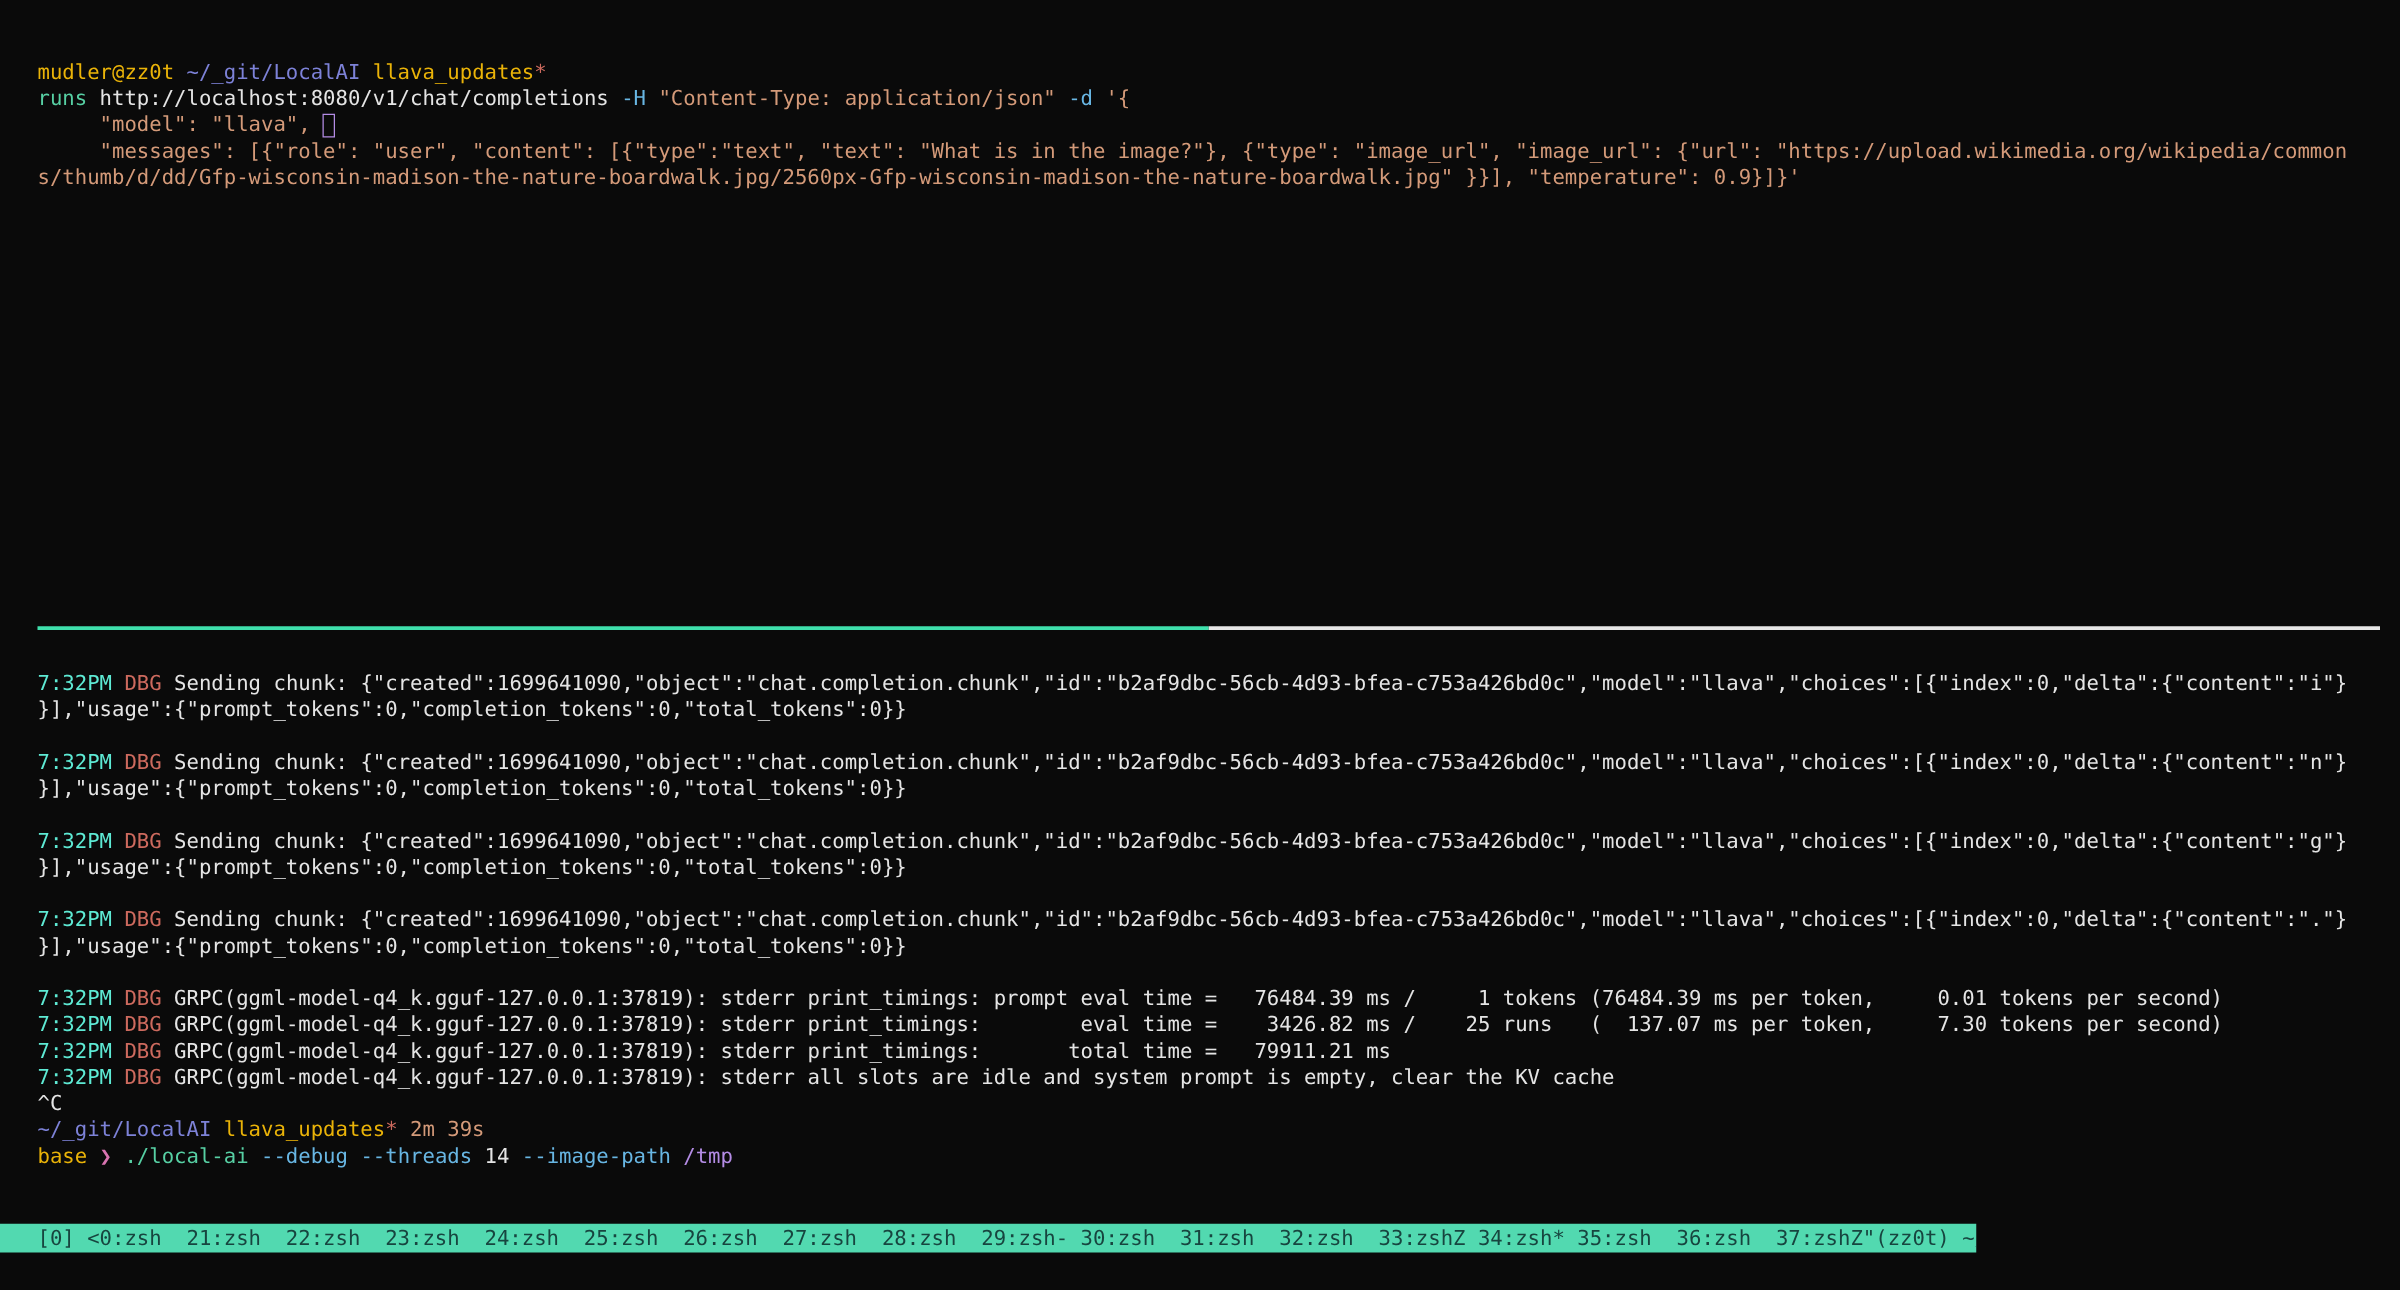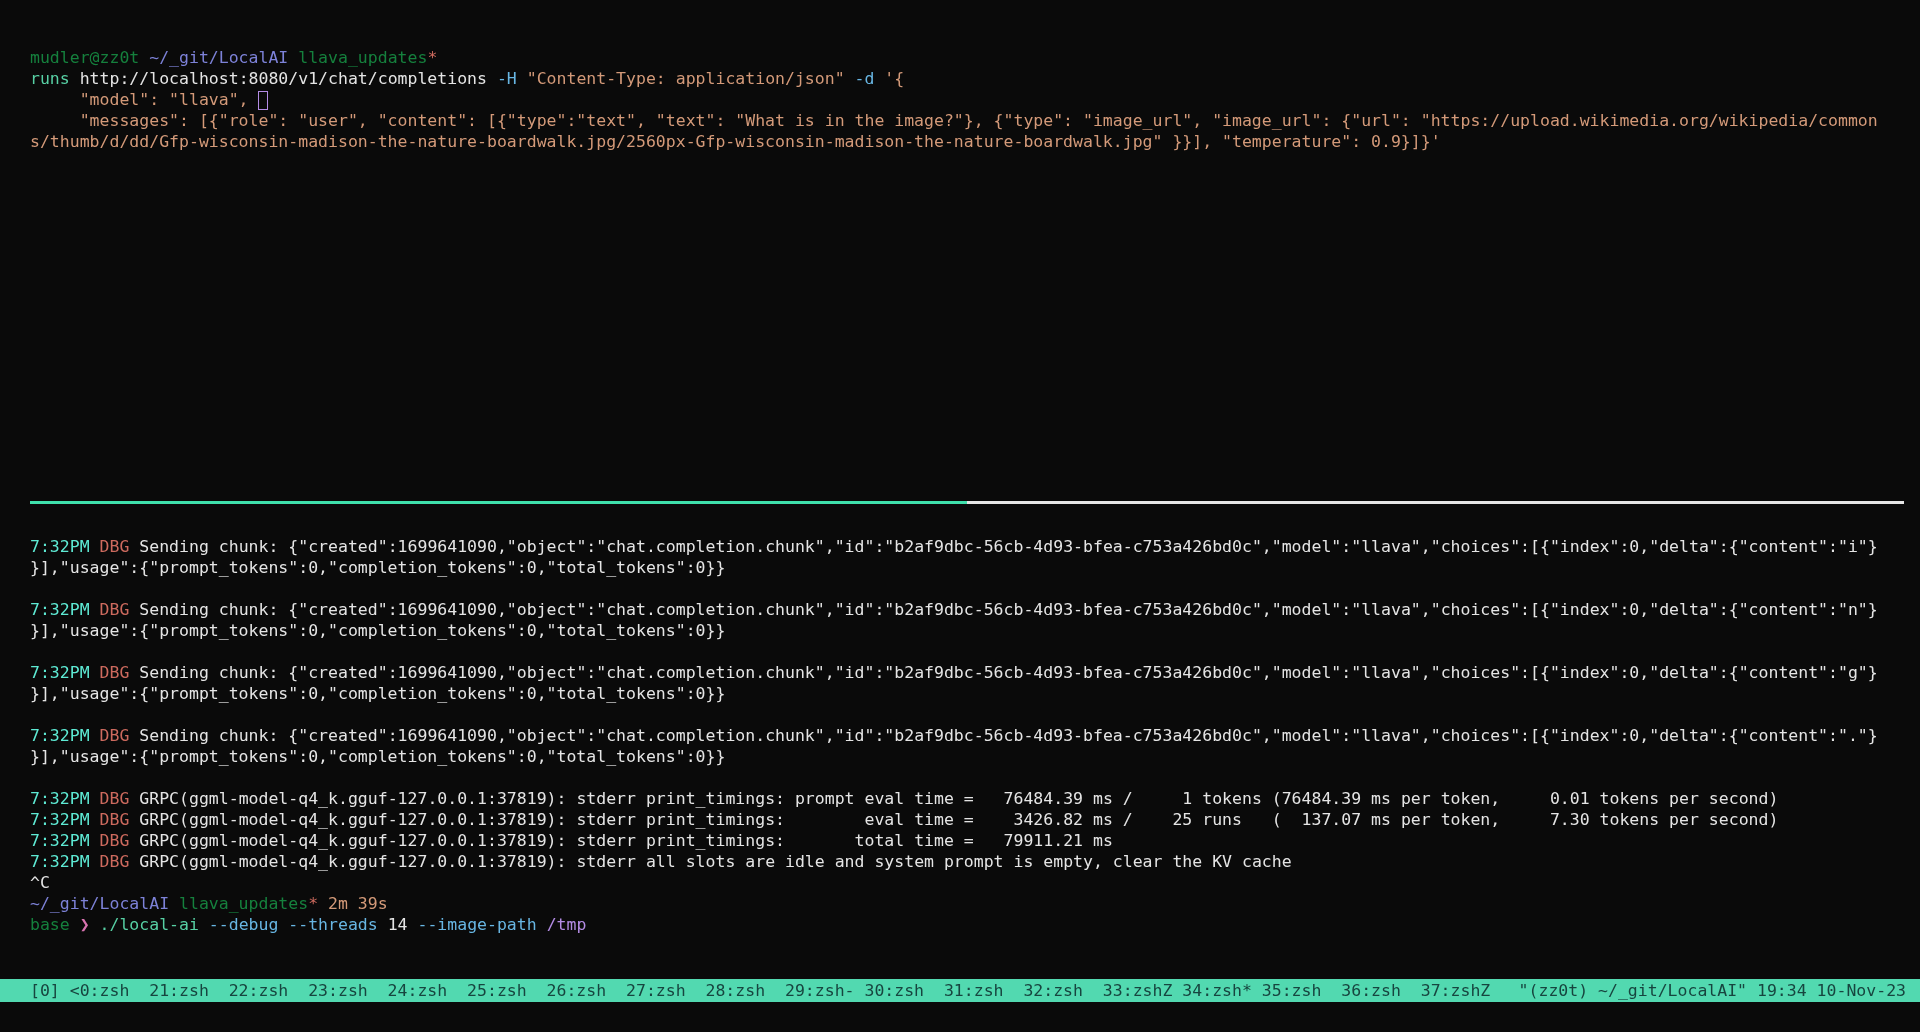--- a/index.html
+++ b/index.html
@@ -5,35 +5,35 @@
   html,body{margin:0;padding:0;background:#070707;width:1920px;height:1032px;overflow:hidden;}
   .screen{position:relative;width:1920px;height:1032px;background:#0a0a0a;
           font-family:"DejaVu Sans Mono","Liberation Mono",monospace;
           font-size:16.5px;line-height:21px;}
   .pane{position:absolute;left:30px;right:0;}
   .pane.top{top:47px;}
   .pane.bottom{top:536px;}
   .term-line{height:21px;white-space:pre;}
   .c-fg{color:#e5e5e5}
   .c-dim{color:#5eead4}
-  .c-gray{color:#15803d}
+  .c-gray{color:#eab308}
   .c-blue{color:#7d82d8}
   .c-teal{color:#57d0a4}
   .c-cyan{color:#68b6e3}
   .c-orange{color:#d49a79}
   .c-red{color:#cd6a5e}
   .c-pink{color:#d873b0}
   .c-violet{color:#b48ce5}
   .u{}
   .cursor{display:inline-block;width:10px;height:19px;border:1px solid #b48ce5;
           box-sizing:border-box;vertical-align:bottom;}
   .divider{position:absolute;top:501px;height:3px;}
   .divider.green{left:30px;width:937px;background:#3fe0ac;}
   .divider.white{left:967px;width:937px;background:#e6e6e6;}
-  .status-bar{position:absolute;top:979px;left:0;width:1920px;height:23px;
+  .status-bar{position:absolute;top:979px;left:0;width:1581px;height:23px;
               background:#52d9b0;color:#17453f;display:flex;
               justify-content:space-between;align-items:center;
               padding:0 14px 0 30px;box-sizing:border-box;white-space:pre;
               font-size:16.5px;line-height:23px;overflow:hidden;}
 </style>
 </head>
 <body>
 
 <div class="screen">
   <div class="pane top">

